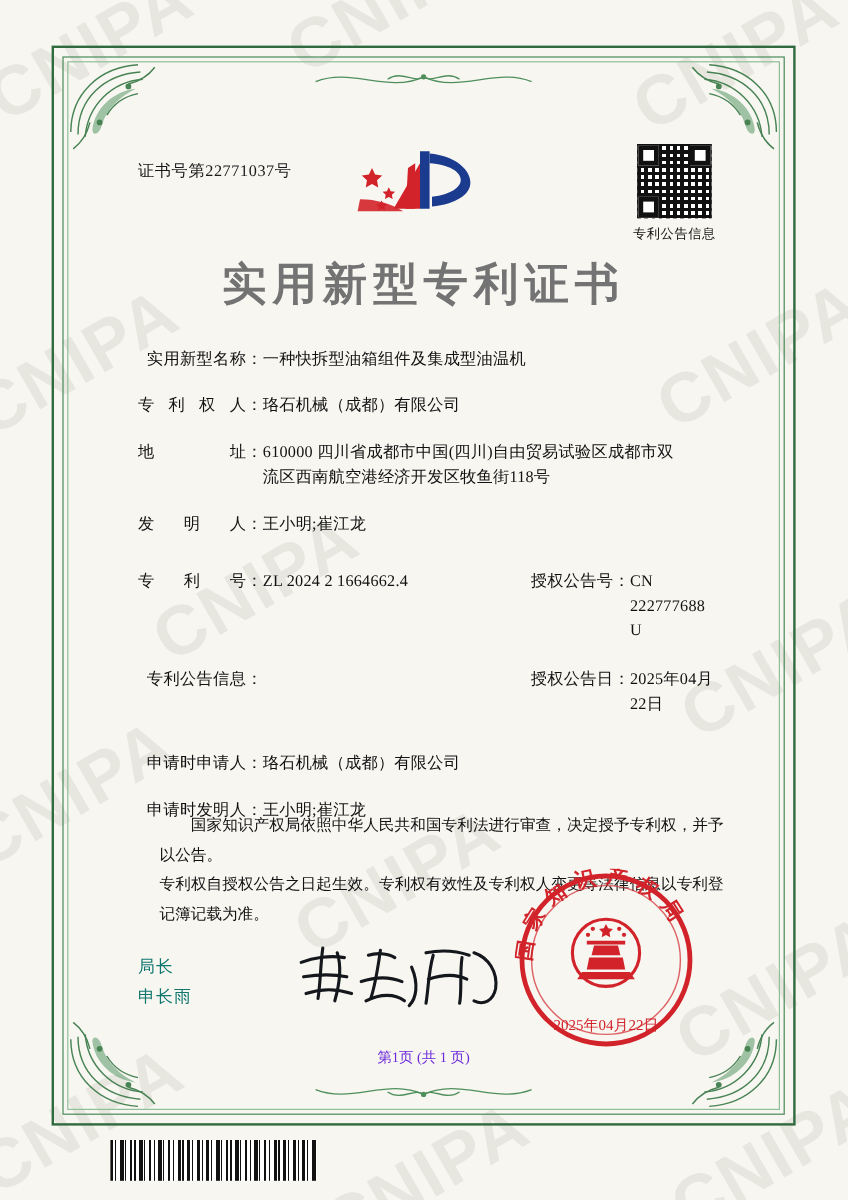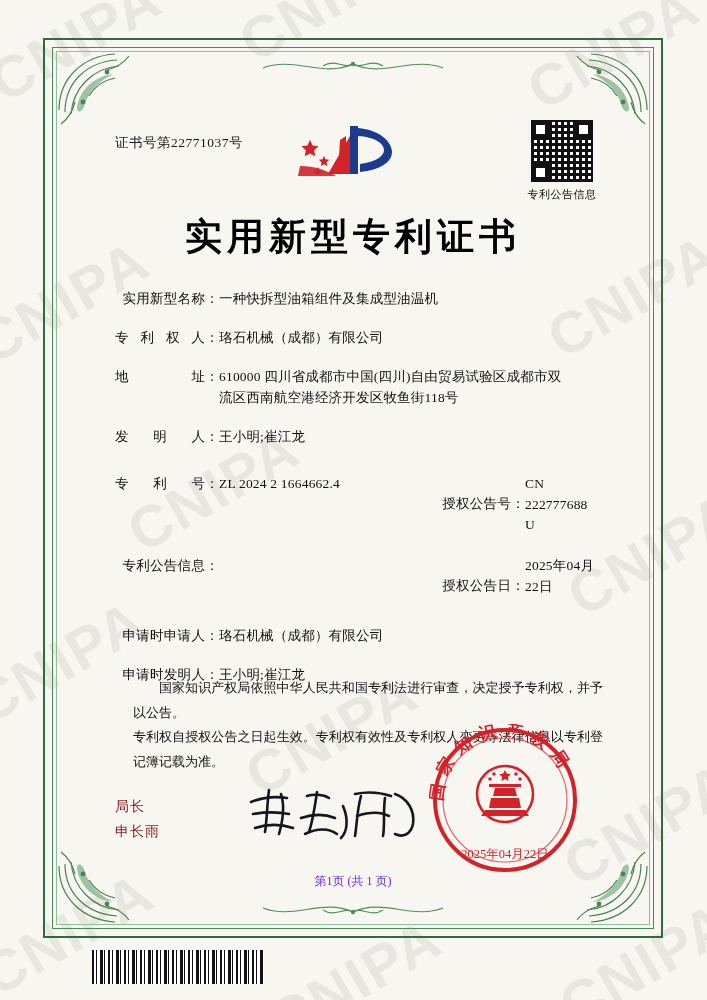--- a/index.html
+++ b/index.html
@@ -164,21 +164,21 @@
   }
 
   .doc-title {
     position: absolute;
     left: 0;
     right: 0;
     top: 148px;
     text-align: center;
     font-size: 37px;
     font-weight: bold;
-    color: #000000;
+    color: #737373;
     font-family: "Liberation Serif", serif;
     letter-spacing: 5px;
   }
 
   
   .fields {
     position: absolute;
     left: 46px;
     right: 36px;
     top: 225px;
@@ -209,21 +209,21 @@
   }
   .val .line2 { display: block; }
 
   .row.two-col { margin-bottom: 20px; }
   .col-left, .col-right {
     display: flex;
     align-items: flex-start;
   }
   .col-left { width: 312px; flex: none; }
   .col-right { flex: 1; }
-  .col-right .lbl { width: 98px; margin-top: 20px; }
+  .col-right .lbl { width: 98px; }
 
   .gap-big { height: 8px; }
 
   
   .legal {
     position: absolute;
     left: 40px;
     right: 34px;
     top: 612px;
     font-family: "Liberation Serif", serif;
@@ -237,21 +237,21 @@
   .legal p.first { text-indent: 26px; }
 
   
   .sig-labels {
     position: absolute;
     left: 46px;
     top: 730px;
     font-family: Liberation Serif, serif;
     font-size: 14px;
     line-height: 1.8;
-    color: #7f1d1d;
+    color: #0f766e;
     letter-spacing: 1px;
   }
   .handwriting {
     position: absolute;
     left: 168px;
     top: 716px;
     width: 200px;
     height: 70px;
   }
 

